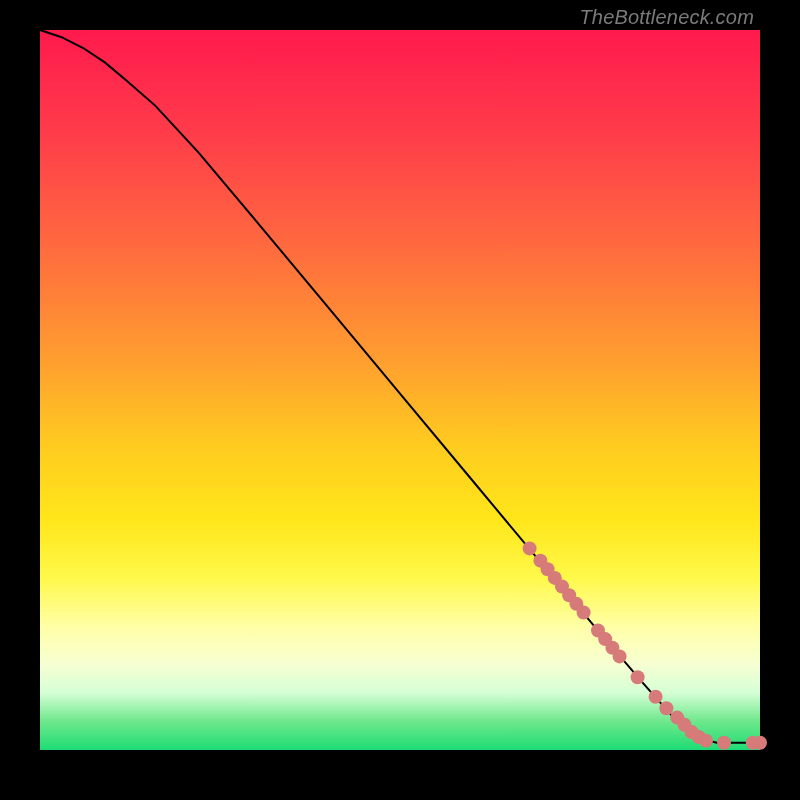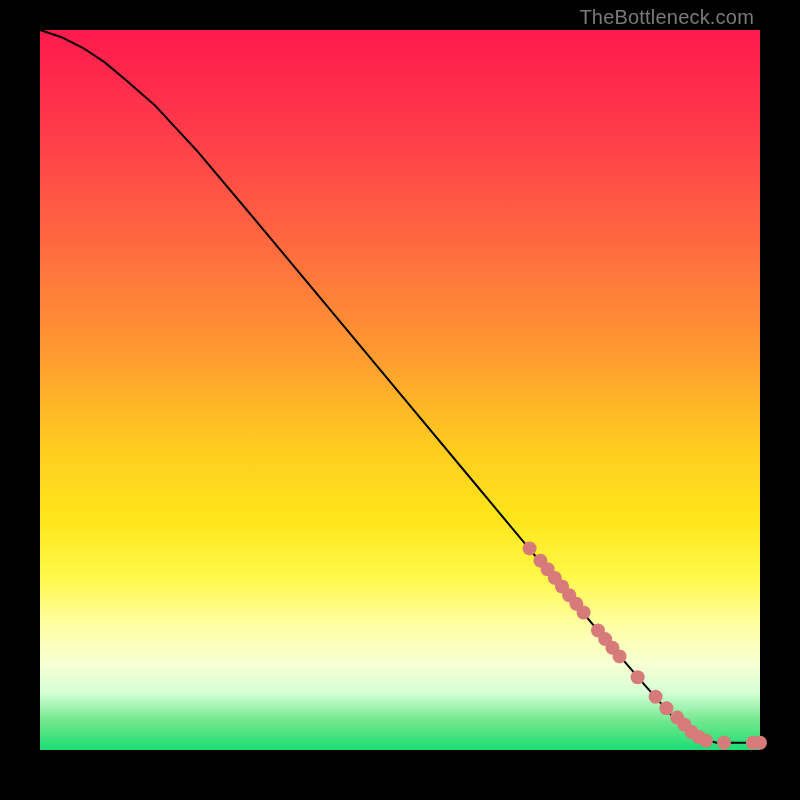--- a/index.html
+++ b/index.html
@@ -9,20 +9,21 @@
     height: 800px;
     background: #000;
     font-family: Arial, Helvetica, sans-serif;
     overflow: hidden;
   }
   .frame {
     position: relative;
     width: 796px;
     height: 800px;
     background: #000;
+    font-style: italic;
   }
   .plot {
     position: absolute;
     left: 40px;
     top: 30px;
     width: 720px;
     height: 720px;
     
     background: linear-gradient(
       to bottom,

